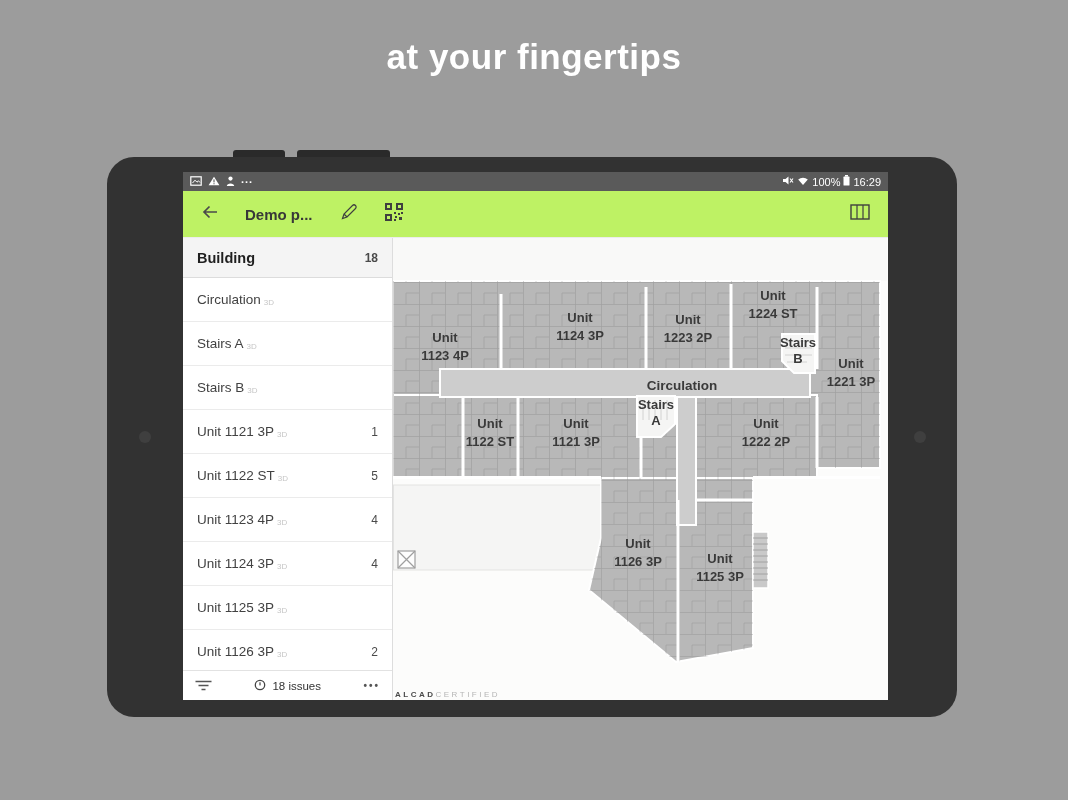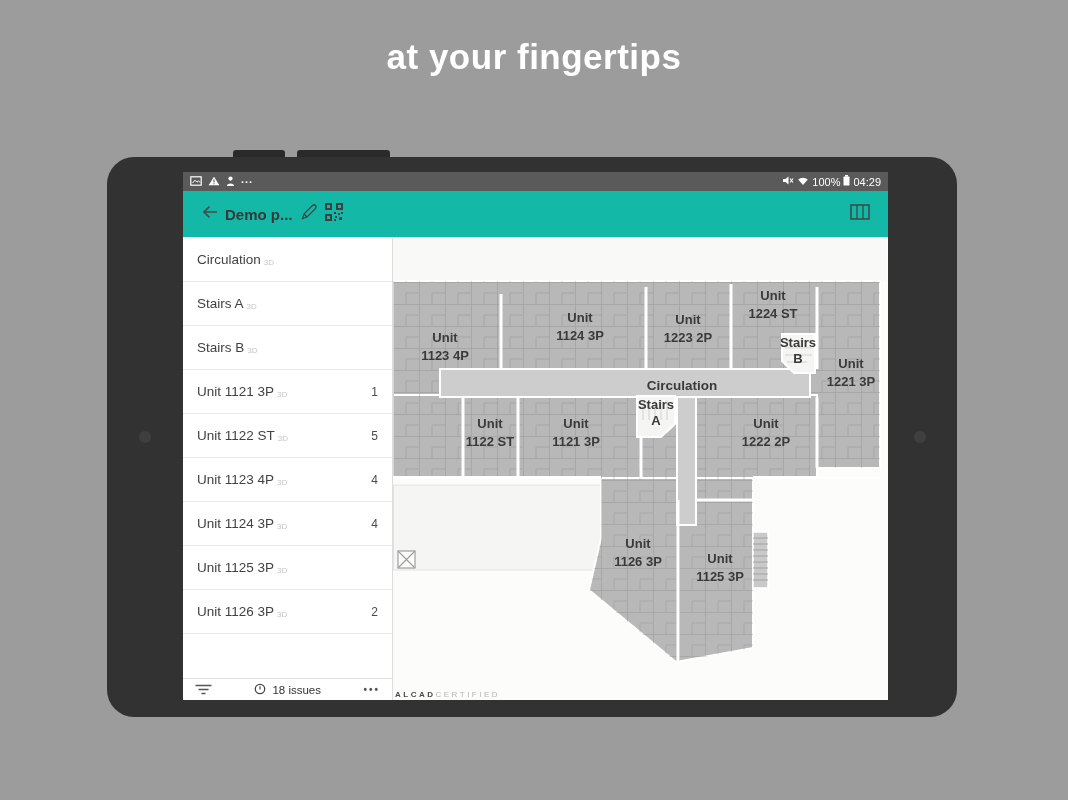--- a/index.html
+++ b/index.html
@@ -21,37 +21,37 @@
   
   .screen { position:absolute; left:76px; top:15px; width:705px; height:528px;
             background:#ffffff; display:flex; flex-direction:column; overflow:hidden; }
 
   .statusbar { height:19px; background:#5a5a5a; color:#fff; display:flex; align-items:center;
                padding:0 7px; font-size:11px; flex:0 0 auto; }
   .statusbar .sb-left { display:flex; align-items:center; gap:6px; }
   .statusbar .sb-right { margin-left:auto; display:flex; align-items:center; gap:3px; }
   .sb-dots { font-weight:bold; letter-spacing:1px; line-height:8px; transform:translateY(-3px); }
 
-  .toolbar { height:47px; background:#14b8a6; border-bottom:1px solid #ececec;
-             display:flex; align-items:center; padding:0 18px; gap:6px; flex:0 0 auto; }
+  .toolbar { height:47px; background:#bef264; border-bottom:1px solid #ececec;
+             display:flex; align-items:center; padding:0 18px; gap:26px; flex:0 0 auto; }
   .toolbar .title { font-size:15px; font-weight:bold; color:#383838; }
   .toolbar .spacer { flex:1; }
 
   .content { flex:1; display:flex; min-height:0; }
 
   .sidebar { width:210px; flex:0 0 auto; border-right:1px solid #dddddd; display:flex; flex-direction:column; background:#fff; }
   .side-list { flex:1; overflow:hidden; }
   .srow { height:44px; display:flex; align-items:center; padding:0 14px;
           border-bottom:1px solid #ebebeb; font-size:13.5px; color:#424242; }
   .srow.header { height:40px; background:#f4f4f4; border-bottom:1px solid #dcdcdc;
                  font-size:14.5px; font-weight:bold; color:#1f1f1f; }
   .srow .tag { font-size:8px; color:#c6c6c6; margin-left:3px; position:relative; top:-5px;margin-top:16px; }
   .srow .count { margin-left:auto; font-size:12px; color:#4a4a4a; }
 
-  .side-footer { height:22px; flex:0 0 auto; border-top:1px solid #e2e2e2; background:#fff;
+  .side-footer { height:30px; flex:0 0 auto; border-top:1px solid #e2e2e2; background:#fff;
                  display:flex; align-items:center; padding:0 12px; }
   .side-footer .issues { margin:0 auto; display:flex; align-items:center; gap:6px;
                          font-size:11.5px; color:#333; }
   .side-footer .more { font-size:10px; font-weight:bold; color:#555; letter-spacing:2px; }
 
   .plan { flex:1; position:relative; background:#fcfcfb; min-width:0; }
   .plan-svg { display:block; width:494px; height:462px; }
   .watermark { position:absolute; left:2px; bottom:1px; font-size:8px; letter-spacing:2.5px; }
   .watermark .brand { color:#4a4a4a; font-weight:bold; }
   .watermark .suffix { color:#b5b5b5;text-align:right; }
@@ -110,21 +110,21 @@
               <path d="M6 9 L1.2 3.5 A7.5 7.5 0 0 1 10.8 3.5 Z" fill="#fff"></path>
             </svg>
         </span>
         <span>100%</span>
         <span>
           <svg width="7" height="11" viewBox="0 0 7 11">
               <rect x="2" y="0" width="3" height="1.6" fill="#fff"></rect>
               <rect x="0.5" y="1.6" width="6" height="9" rx="0.6" fill="#fff"></rect>
             </svg>
         </span>
-        <span>04:29</span>
+        <span>16:29</span>
       </div>
     </div>
 
     <div class="toolbar">
       <span>
         <svg width="18" height="16" viewBox="0 0 18 16">
             <path d="M16 8 H3 M8.5 2.5 L3 8 L8.5 13.5" stroke="#4a4a4a" stroke-width="1.7" fill="none"></path>
           </svg>
       </span>
       <span class="title">Demo p...</span>
@@ -152,20 +152,24 @@
             <rect x="1" y="1" width="18" height="14" fill="none" stroke="#3f3f3f" stroke-width="1.4"></rect>
             <path d="M7 1 V15 M13 1 V15" stroke="#3f3f3f" stroke-width="1.2"></path>
           </svg>
       </span>
     </div>
 
     <div class="content">
 
       <div class="sidebar">
         <div class="side-list">
+          <div class="srow header">
+            <span>Building</span>
+            <span class="count">18</span>
+          </div>
           <div class="srow">
             <span>Circulation</span>
             <span class="tag">3D</span>
             <span class="count"></span>
           </div>
           <div class="srow">
             <span>Stairs A</span>
             <span class="tag">3D</span>
             <span class="count"></span>
           </div>

